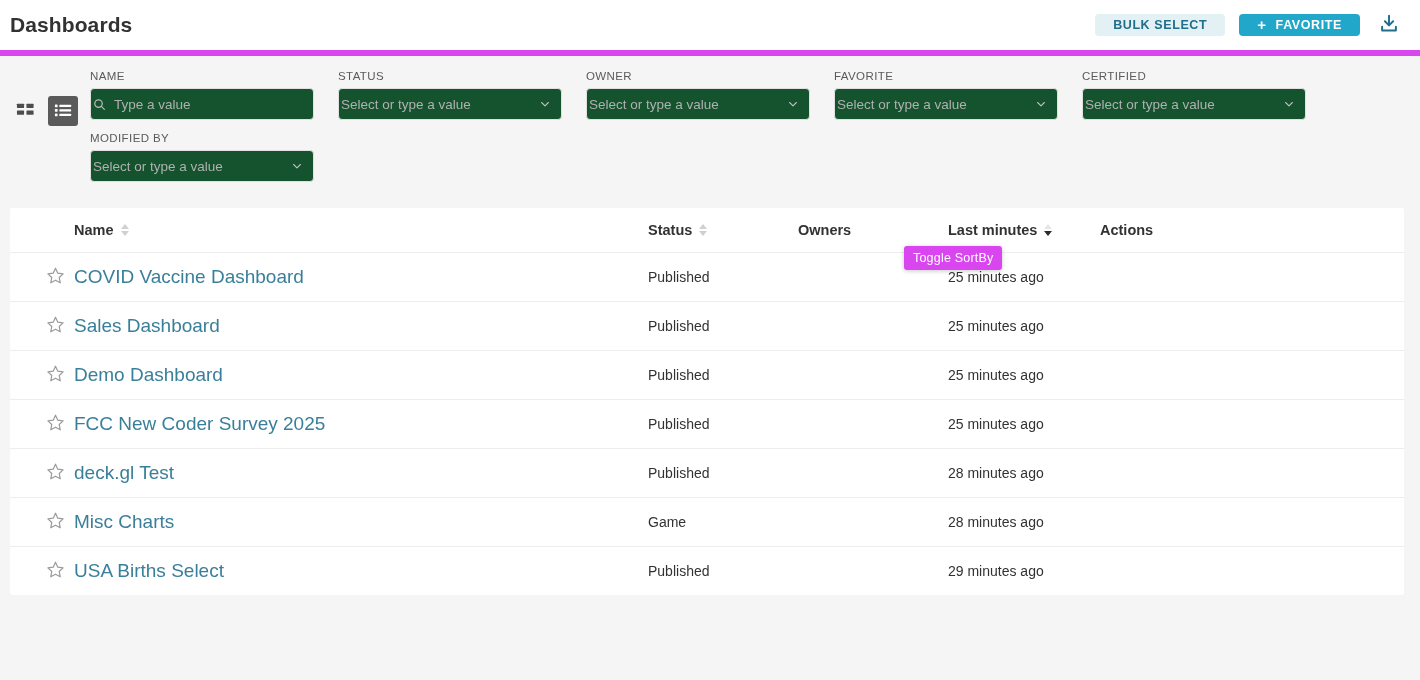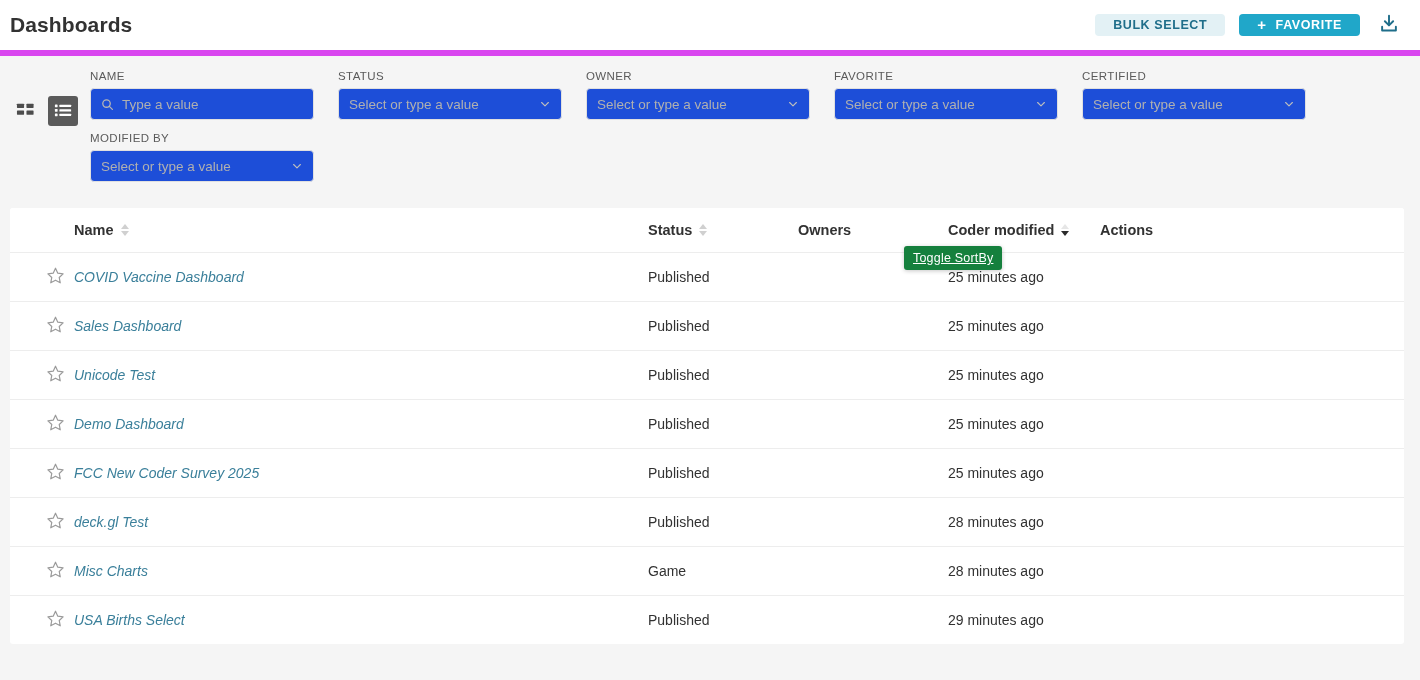--- a/index.html
+++ b/index.html
@@ -120,26 +120,26 @@
     font-size: 11.5px;
     color: #5a5a5a;
     letter-spacing: 0.4px;
     margin-bottom: 6px;
     text-transform: uppercase;
     white-space: nowrap;
   }
   .filter-control {
     position: relative;
     height: 32px;
-    background: #1d4ed8;
+    background: #14532d;
     border: 1px solid #e0e0e0;
     border-radius: 4px;
     display: flex;
     align-items: center;
-    padding: 0 10px;
+    padding: 0 2px;
     cursor: text;
   }
   .filter-control .ph {
     font-size: 13.5px;
     color: #b0b0b0;
     white-space: nowrap;
     overflow: hidden;
   }
   .search-ico {
     margin-right: 8px;
@@ -213,42 +213,40 @@
   .sort-ico.active .caret.down { border-top-color: #2b2b2b; }
 
   .star {
     display: inline-flex;
     cursor: pointer;
     color: #9a9a9a;
   }
   .dash-link {
     color: #3a7f9a;
     text-decoration: none;
-    font-size: 14px;
+    font-size: 19px;
     cursor: pointer;
-    font-style: italic;
   }
 
   .cell-pad { padding-left: 36px; }
 
   
   .tooltip {
     position: absolute;
-    background: #15803d;
+    background: #d946ef;
     color: #ffffff;
     font-size: 12.5px;
     font-weight: normal;
     letter-spacing: 0.2px;
     padding: 5px 9px;
     border-radius: 3px;
     white-space: nowrap;
     box-shadow: 0 1px 4px rgba(0,0,0,0.22);
     z-index: 50;
     pointer-events: none;
-    text-decoration: underline;
   }
 </style>
 </head>
 <body>
 
 <div class="page-header">
   <div class="page-title">Dashboards</div>
 
   <div class="header-actions">
     <button class="btn btn-tertiary">BULK SELECT</button>
@@ -408,21 +406,21 @@
             </span>
           </span>
         </th>
 
         <th>
           <span>Owners</span>
         </th>
 
         <th>
           <span class="th-inner">
-            <span>Coder modified</span>
+            <span>Last minutes</span>
             <span class="sort-ico active">
               <span class="caret up"></span>
                 <span class="caret down"></span>
             </span>
             <span class="tooltip" style="left:-44px; top:24px;">Toggle SortBy</span>
           </span>
         </th>
 
         <th>
           <span>Actions</span>
@@ -453,32 +451,20 @@
           <td></td>
           <td>25 minutes ago</td>
           <td></td>
         </tr>
         <tr>
           <td><span class="star cell-pad">
               <svg width="19" height="19" viewBox="0 0 24 24" fill="none" stroke="currentColor" stroke-width="1.5" stroke-linejoin="round">
                 <polygon points="12,2.8 14.9,9.1 21.6,9.9 16.7,14.5 18,21.2 12,17.9 6,21.2 7.3,14.5 2.4,9.9 9.1,9.1"></polygon>
               </svg>
             </span></td>
-          <td><a class="dash-link">Unicode Test</a></td>
-          <td>Published</td>
-          <td></td>
-          <td>25 minutes ago</td>
-          <td></td>
-        </tr>
-        <tr>
-          <td><span class="star cell-pad">
-              <svg width="19" height="19" viewBox="0 0 24 24" fill="none" stroke="currentColor" stroke-width="1.5" stroke-linejoin="round">
-                <polygon points="12,2.8 14.9,9.1 21.6,9.9 16.7,14.5 18,21.2 12,17.9 6,21.2 7.3,14.5 2.4,9.9 9.1,9.1"></polygon>
-              </svg>
-            </span></td>
           <td><a class="dash-link">Demo Dashboard</a></td>
           <td>Published</td>
           <td></td>
           <td>25 minutes ago</td>
           <td></td>
         </tr>
         <tr>
           <td><span class="star cell-pad">
               <svg width="19" height="19" viewBox="0 0 24 24" fill="none" stroke="currentColor" stroke-width="1.5" stroke-linejoin="round">
                 <polygon points="12,2.8 14.9,9.1 21.6,9.9 16.7,14.5 18,21.2 12,17.9 6,21.2 7.3,14.5 2.4,9.9 9.1,9.1"></polygon>

